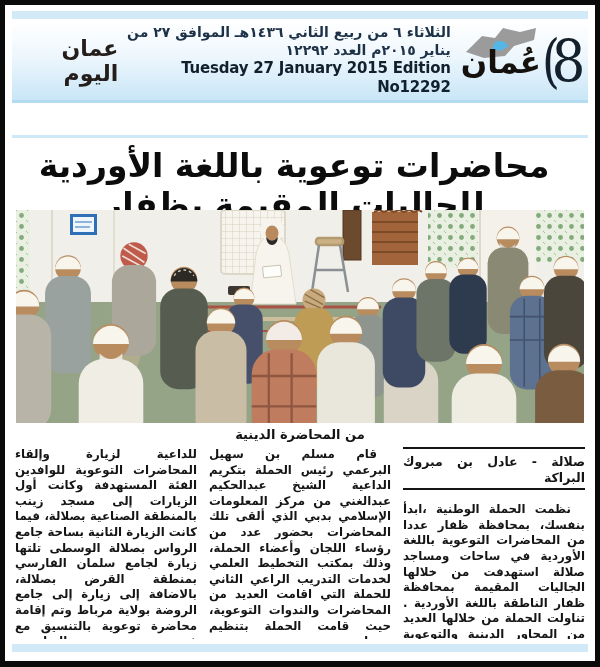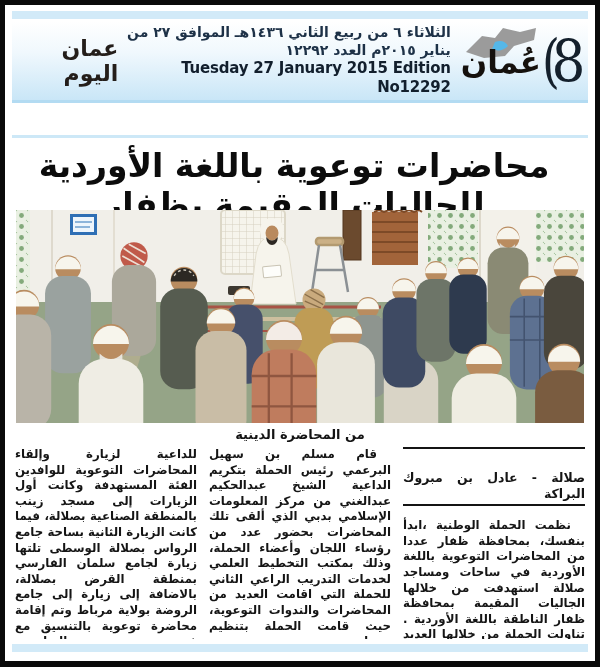--- a/index.html
+++ b/index.html
@@ -47,21 +47,21 @@
 
   
   .cols{
     position:absolute;top:447px;left:15px;right:15px;height:192px;
     display:flex;gap:12px;direction:rtl;
   }
   .col{flex:1;font-size:11.8px;font-weight:bold;line-height:15.6px;color:#151515;
        text-align:justify;overflow:hidden;}
   .col p{margin:0;}
   .indent{text-indent:14px;}
-  .byline-block{border-top:2px solid #141414;padding-top:21px;margin-bottom:12px;}
+  .byline-block{border-top:2px solid #141414;padding-top:5px;margin-bottom:12px;}
   .byline{display:inline-block;border-bottom:2px solid #141414;padding-bottom:3px;font-size:12.5px;}
 
   .bottombar{position:absolute;left:12px;right:12px;top:644px;height:8px;background:#d2eaf8;}
 </style>
 </head>
 <body>
 
 <div class="page">
   <div class="frame"></div>
 

